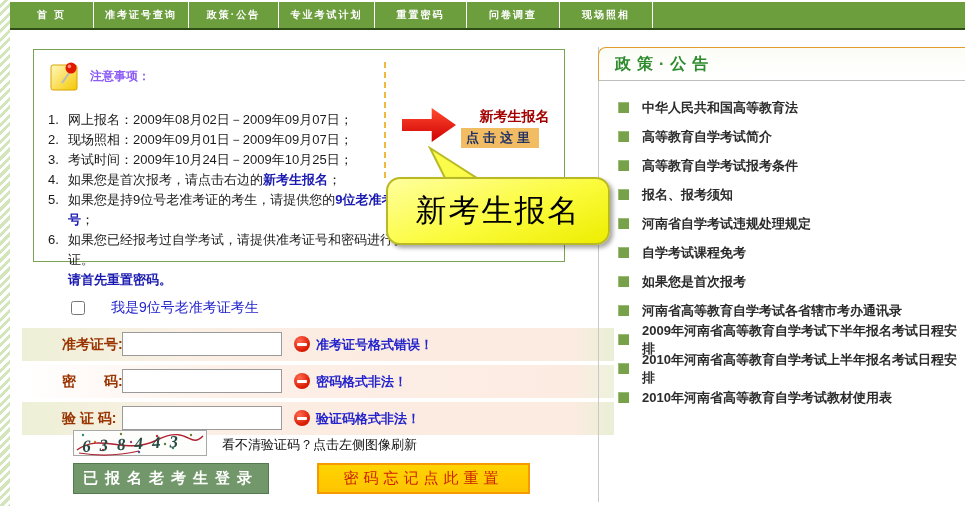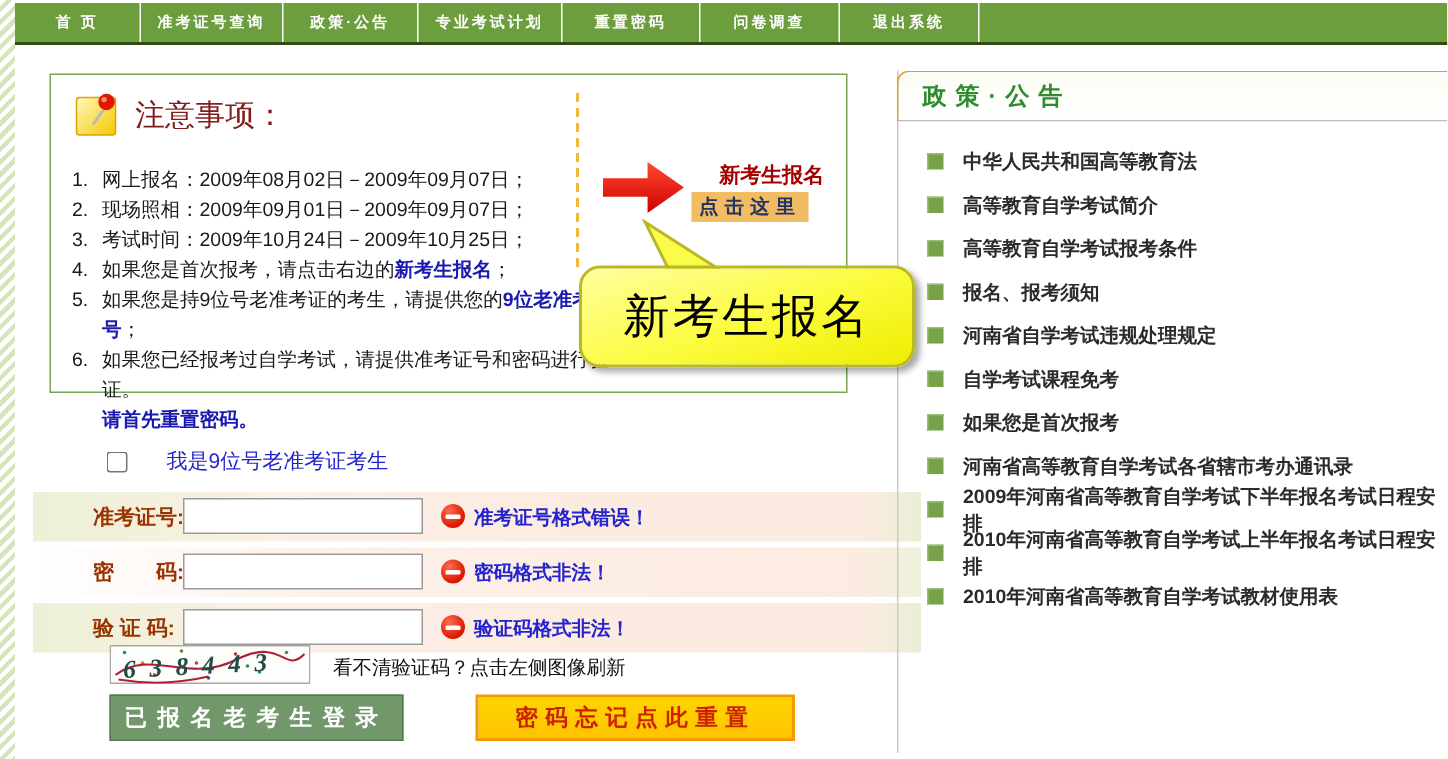--- a/index.html
+++ b/index.html
@@ -20,21 +20,21 @@
   .nav-item:nth-child(1){width:84px;} .nav-item:nth-child(2){width:95px;}
   .nav-item:nth-child(3){width:90px;} .nav-item:nth-child(4){width:96px;}
   .nav-item:nth-child(5){width:92px;} .nav-item:nth-child(6){width:93px;}
   .nav-item:nth-child(7){width:93px;}
 
   
   .notice { position:absolute; left:33px; top:49px; width:532px; height:213px;
     border:1px solid #7aa251; background:#fff; }
   .notice-head { position:absolute; left:16px; top:11px; display:flex; align-items:center; }
   .note-icon { width:30px; height:30px; margin-right:10px; }
-  .notice-title { font-size:20px; font-weight:normal; color:#7f1d1d; }
+  .notice-title { font-size:12px; font-weight:bold; color:#8b5cf6; }
   .notice-list { position:absolute; left:14px; top:60px; width:366px; font-size:13px; color:#1a1a1a; }
   .n-row { display:flex; line-height:20px; }
   .n-num { width:20px; flex:none; }
   .bold-blue { color:#1a1ab0; font-weight:bold; }
   .n-cont { margin-left:20px; line-height:20px; }
   .dash-div { position:absolute; left:350px; top:12px; height:116px;
     border-left:2px dashed #f0b83c; }
 
   
   .arrow { position:absolute; left:368px; top:58px; width:54px; height:34px;
@@ -77,21 +77,21 @@
   
   .captcha { position:absolute; left:73px; top:430px; cursor:pointer; }
   .cap-hint { position:absolute; left:222px; top:436px; font-size:13px; color:#111; }
 
   
   .btn-login { position:absolute; left:73px; top:463px; width:196px; height:31px;
     background:#71976a; border:1px solid #567a50; color:#fff; font-size:15px;
     font-weight:bold; letter-spacing:7px; cursor:pointer; }
   .btn-reset { position:absolute; left:317px; top:463px; width:213px; height:31px;
     background:linear-gradient(#ffd400,#ffc400); border:2px solid #f59a00; color:#cc2200;
-    font-size:15px; font-weight:bold; letter-spacing:5px; cursor:pointer; }
+    font-size:15px; font-weight:normal; letter-spacing:5px; cursor:pointer; }
 
   
   .sidebar { position:absolute; left:598px; top:47px; width:367px; height:455px;
     border-left:1px solid #c9c9c9; }
   .sb-head { height:34px; border-top:1px solid #e39b2d; border-left:1px solid #e39b2d;
     border-bottom:1px solid #bdbdbd; border-top-left-radius:8px; margin-left:-1px;
     background:linear-gradient(#fcfcf6,#ffffff); display:flex; align-items:center; }
   .sb-title { margin-left:16px; font-size:16px; font-weight:bold; color:#2e8b2e; letter-spacing:6px; }
   .sb-list { margin-top:12px; }
   .sb-item { height:29px; display:flex; align-items:center; cursor:pointer; }
@@ -105,21 +105,21 @@
 <div id="page">
   <div class="edge-stripe"></div>
 
   <div class="nav">
     <div class="nav-item">首 页</div>
     <div class="nav-item">准考证号查询</div>
     <div class="nav-item">政策·公告</div>
     <div class="nav-item">专业考试计划</div>
     <div class="nav-item">重置密码</div>
     <div class="nav-item">问卷调查</div>
-    <div class="nav-item">退出系统</div>
+    <div class="nav-item">现场照相</div>
   </div>
 
   <div class="notice">
     <div class="notice-head">
       <svg class="note-icon" viewBox="0 0 30 30">
         <defs>
             <linearGradient id="noteg" x1="0" y1="0" x2="1" y2="1">
           <stop offset="0" stop-color="#fff8c0"></stop>
               <stop offset="1" stop-color="#f5c800"></stop>
         </linearGradient>

